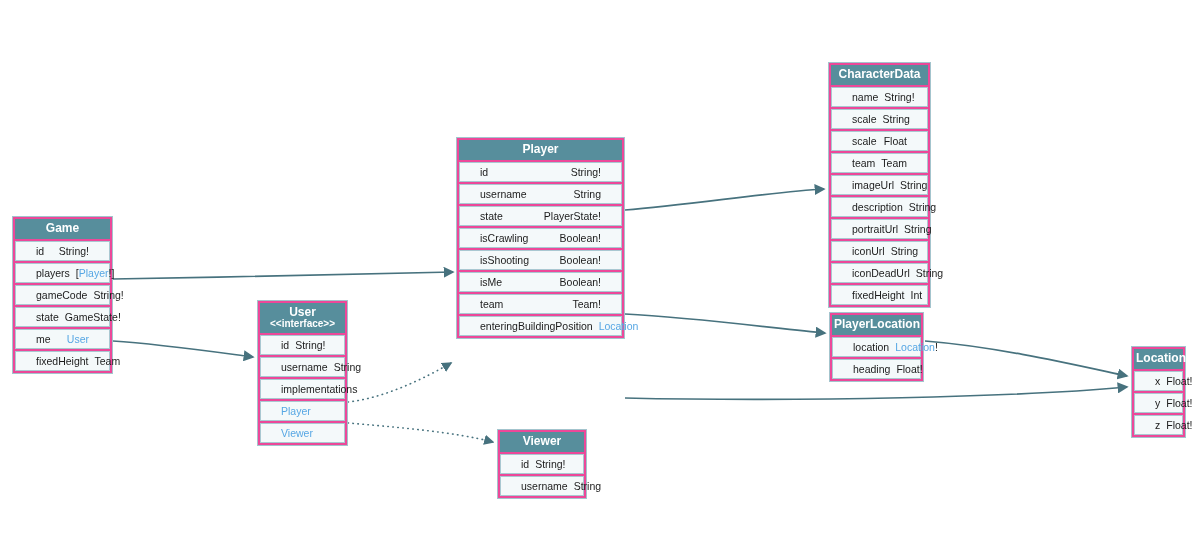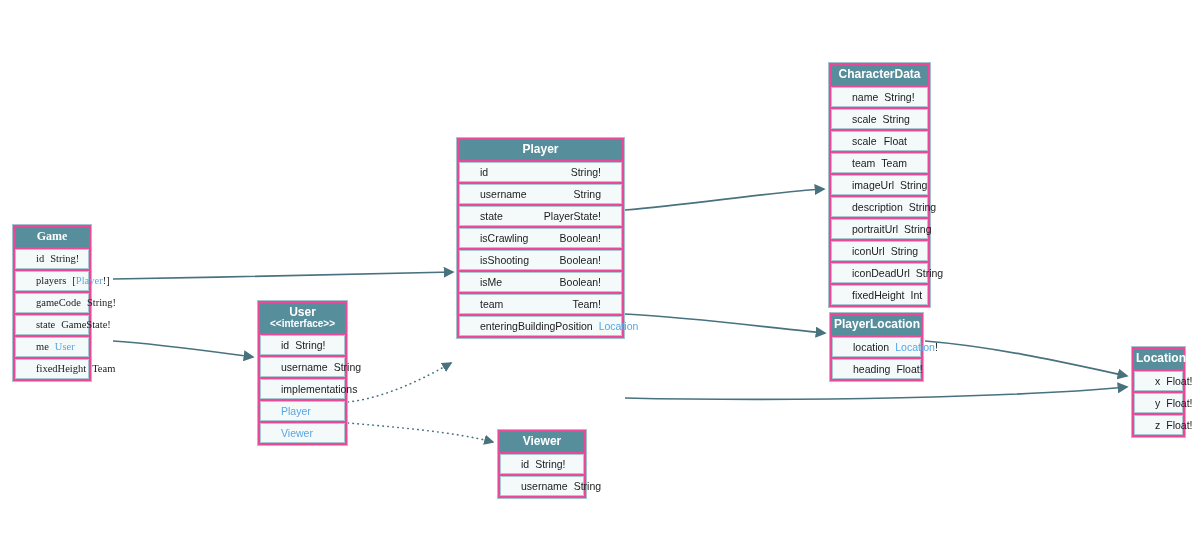--- a/index.html
+++ b/index.html
@@ -87,21 +87,21 @@
   <path d="M113,279 C230,277 370,274 453,272" class="edge solid" marker-end="url(#arrow)"></path>
       <path d="M113,341 C160,344 215,352 253,357" class="edge solid" marker-end="url(#arrow)"></path>
       <path d="M348,402 C385,398 425,378 451,363" class="edge dotted" marker-end="url(#arrow)"></path>
       <path d="M348,423 C395,427 455,432 493,442" class="edge dotted" marker-end="url(#arrow)"></path>
       <path d="M625,210 C690,205 770,192 824,189" class="edge solid" marker-end="url(#arrow)"></path>
       <path d="M625,314 C700,318 780,329 825,333" class="edge solid" marker-end="url(#arrow)"></path>
       <path d="M625,398 C800,402 1020,397 1127,387" class="edge solid" marker-end="url(#arrow)"></path>
       <path d="M925,341 C1000,347 1080,366 1127,376" class="edge solid" marker-end="url(#arrow)"></path>
     </svg>
   <div id="nodes">
-      <div class="node" style="left: 12px; top: 224px; width: 80px; font-family: Liberation Serif, serif;">
+      <div class="node" style="left: 12px; top: 216px; width: 101px;">
         <div class="hdr"><span>Game</span></div>
         <div class="row">
           <span class="fn">id</span>
           <span class="ft"><span class="lbl">String!</span></span>
         </div>
         <div class="row">
           <span class="fn">players</span>
           <span class="ft"><span class="lbl">[</span><span class="lnk">Player</span><span class="lbl">!]</span></span>
         </div>
         <div class="row">

